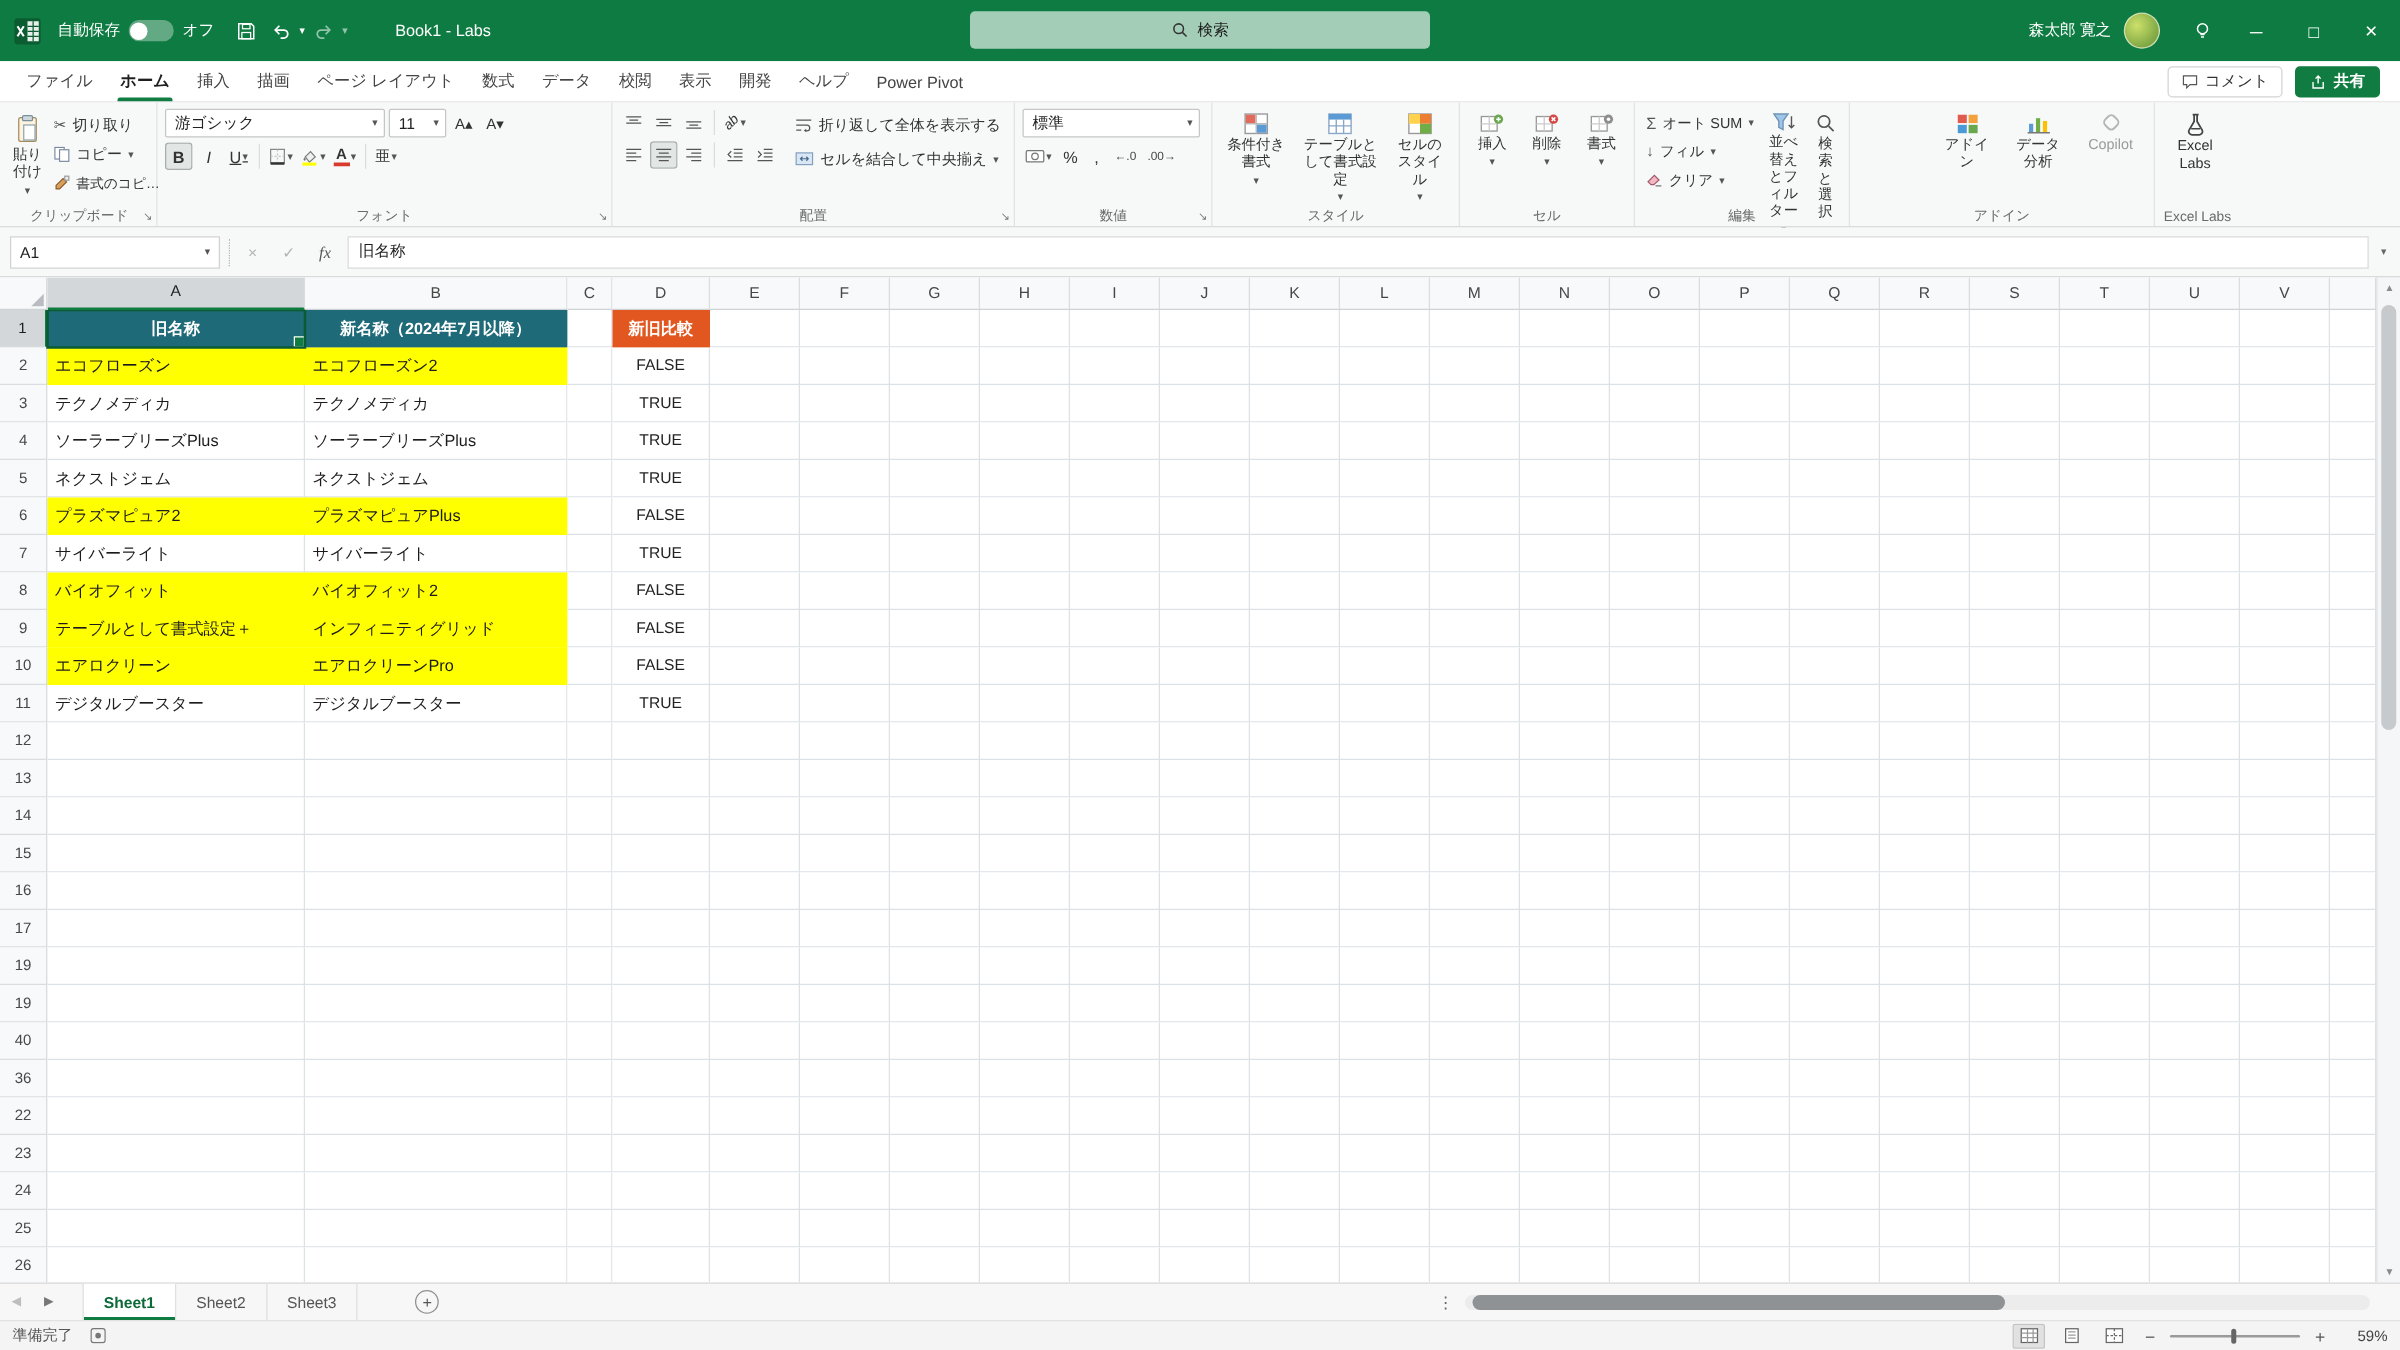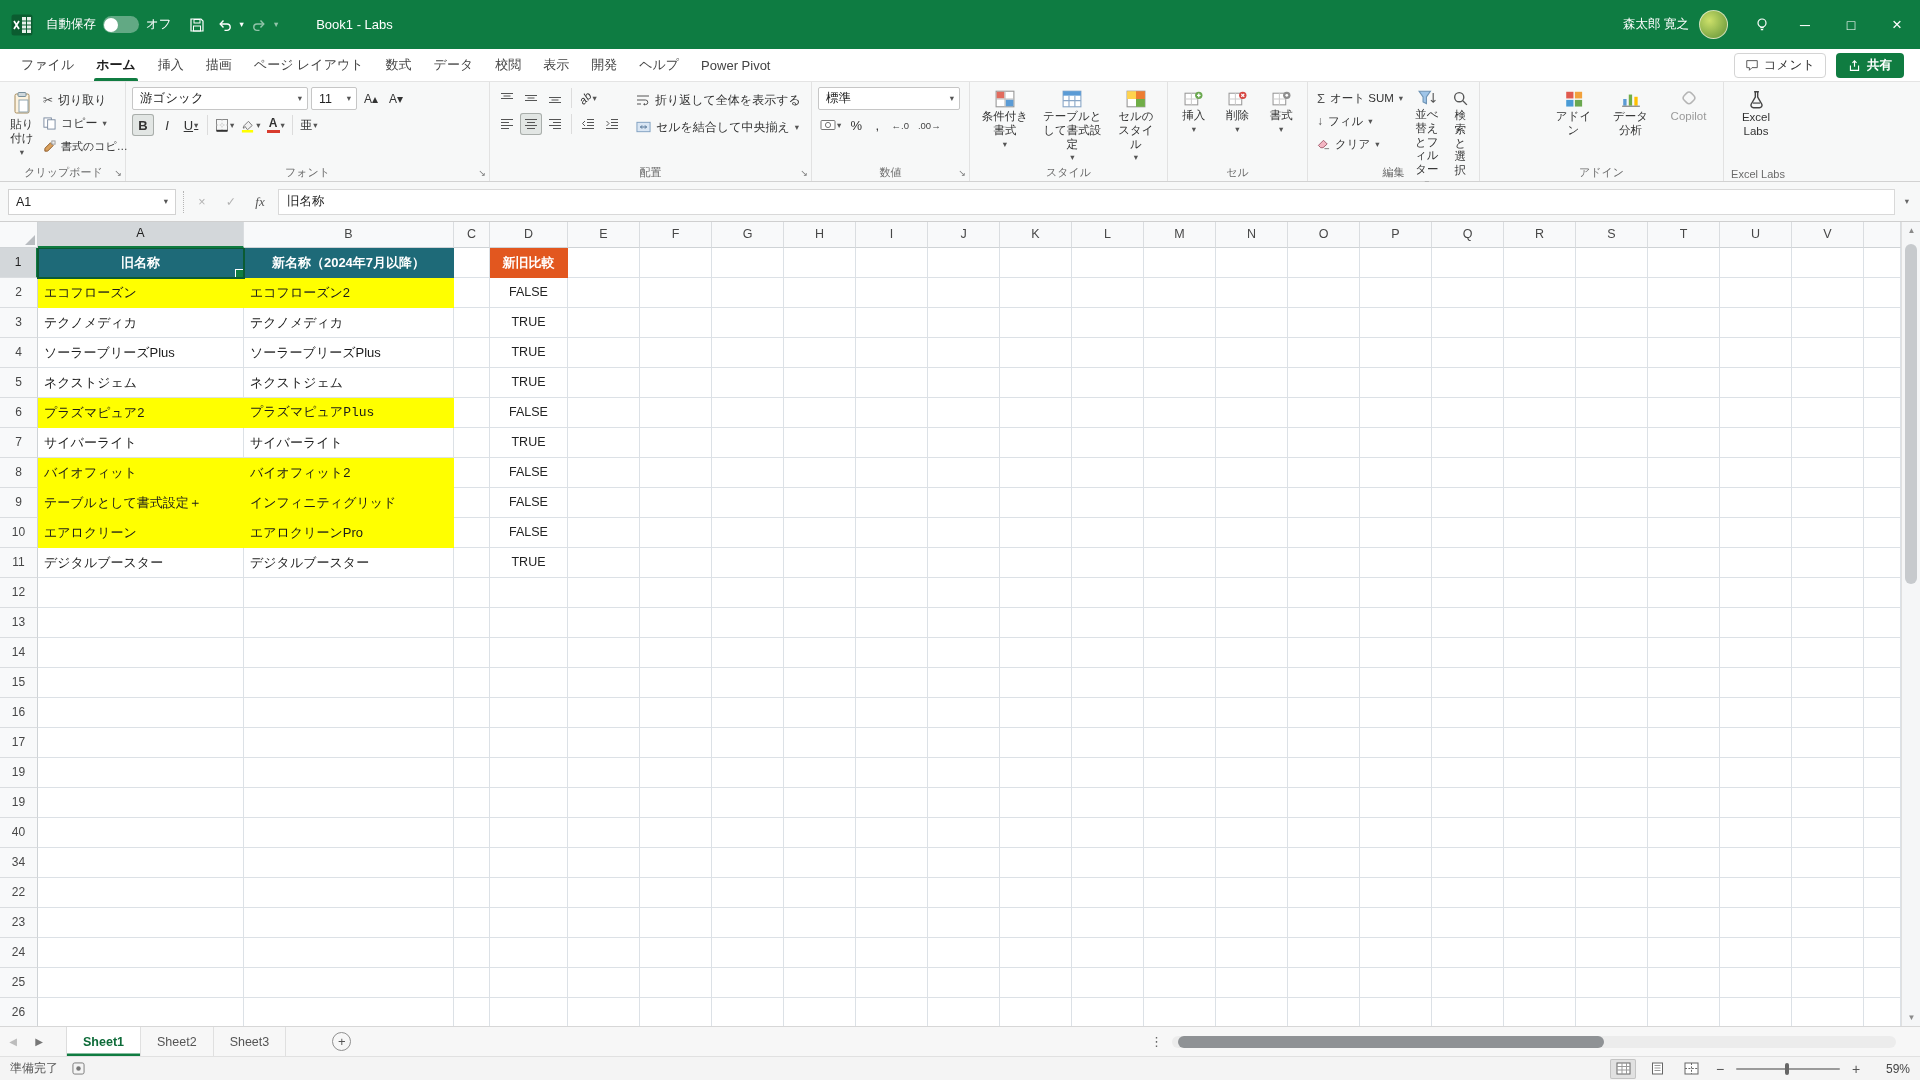--- a/index.html
+++ b/index.html
@@ -182,20 +182,27 @@
           <svg viewBox="0 0 16 16" style="transform:scaleX(-1)">
             <path d="M3.5 7h6.5a3.2 3.2 0 0 1 0 6.4H7.5" fill="none" stroke="#fff" stroke-width="1.4"></path>
             <path d="M6.5 3.6 3.2 7l3.3 3.4" fill="none" stroke="#fff" stroke-width="1.4"></path>
           </svg>
         </div>
         <span class="chev dim">▾</span>
       </div>
       <span class="doctitle">Book1 - Labs</span>
     </div>
 
+    <div class="searchbox">
+      <svg viewBox="0 0 16 16" width="14" height="14">
+        <circle cx="6.8" cy="6.8" r="4.4" fill="none" stroke="#333" stroke-width="1.4"></circle>
+        <path d="M10.2 10.2 14 14" stroke="#333" stroke-width="1.4"></path>
+      </svg>
+      <span>検索</span>
+    </div>
 
     <div class="tb-right">
       <span class="uname">森太郎 寛之</span>
       <span class="avatar"></span>
       <div class="tbicon">
         <svg viewBox="0 0 16 16" width="16" height="16">
           <circle cx="8" cy="6" r="4" fill="none" stroke="#fff" stroke-width="1.2"></circle>
           <path d="M6.3 10.6h3.4M6.8 12.6h2.4" stroke="#fff" stroke-width="1.1"></path>
         </svg>
       </div>
@@ -769,21 +776,21 @@
           <div class="cell" style="width: 72px;"></div>
           <div class="cell" style="width: 72px;"></div>
           <div class="cell" style="width: 72px;"></div>
           <div class="cell" style="width: 72px;"></div>
           <div class="cell" style="width: 72px;"></div>
           <div class="cell fill"></div>
         </div>
         <div class="grow">
           <div class="rowh">6</div>
           <div class="cell txt hl" style="width: 206px;">プラズマピュア2</div>
-          <div class="cell txt hl" style="width: 210px; font-family: Liberation Mono, monospace;">プラズマピュアPlus</div>
+          <div class="cell txt hl" style="width: 210px;">プラズマピュアPlus</div>
           <div class="cell" style="width: 36px;"></div>
           <div class="cell bool" style="width: 78px;">FALSE</div>
           <div class="cell" style="width: 72px;"></div>
           <div class="cell" style="width: 72px;"></div>
           <div class="cell" style="width: 72px;"></div>
           <div class="cell" style="width: 72px;"></div>
           <div class="cell" style="width: 72px;"></div>
           <div class="cell" style="width: 72px;"></div>
           <div class="cell" style="width: 72px;"></div>
           <div class="cell" style="width: 72px;"></div>
@@ -1157,21 +1164,21 @@
           <div class="cell" style="width: 72px;"></div>
           <div class="cell" style="width: 72px;"></div>
           <div class="cell" style="width: 72px;"></div>
           <div class="cell" style="width: 72px;"></div>
           <div class="cell" style="width: 72px;"></div>
           <div class="cell" style="width: 72px;"></div>
           <div class="cell" style="width: 72px;"></div>
           <div class="cell fill"></div>
         </div>
         <div class="grow">
-          <div class="rowh">34</div>
+          <div class="rowh">36</div>
           <div class="cell" style="width: 206px;"></div>
           <div class="cell" style="width: 210px;"></div>
           <div class="cell" style="width: 36px;"></div>
           <div class="cell" style="width: 78px;"></div>
           <div class="cell" style="width: 72px;"></div>
           <div class="cell" style="width: 72px;"></div>
           <div class="cell" style="width: 72px;"></div>
           <div class="cell" style="width: 72px;"></div>
           <div class="cell" style="width: 72px;"></div>
           <div class="cell" style="width: 72px;"></div>

